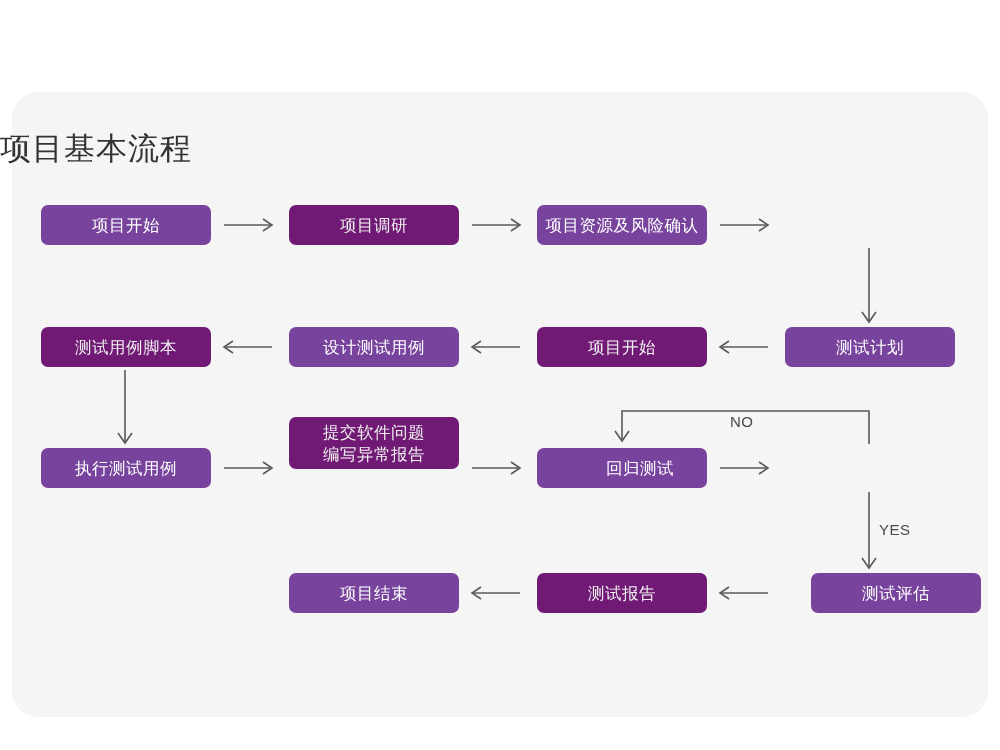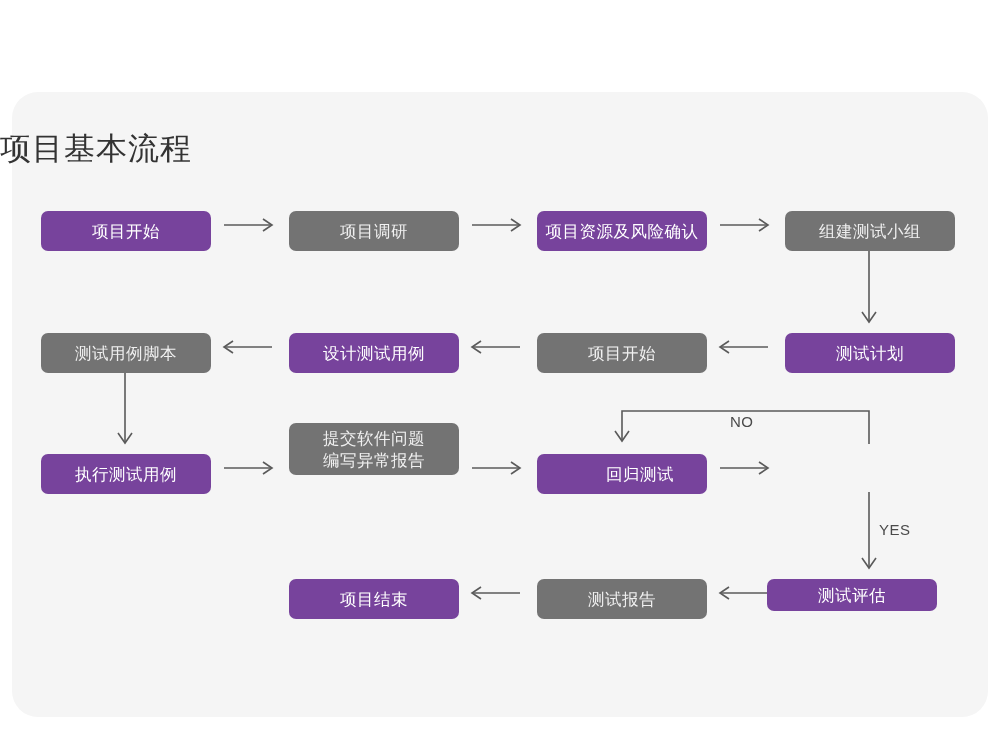--- a/index.html
+++ b/index.html
@@ -48,28 +48,27 @@
     border-radius: 7px;
     display: flex;
     align-items: center;
     justify-content: center;
     text-align: center;
     font-size: 16.5px;
     line-height: 1.35;
     letter-spacing: 0.5px;
     white-space: pre-line;
     user-select: none;
-    margin-top: 6px;
   }
   .node.purple {
     background: #77439c;
     color: #ffffff;
   }
   .node.gray {
-    background: #737373;
+    background: #701a75;
     color: #f0f0f0;
   }
 
   svg#wires {
     position: absolute;
     left: 0;
     top: 0;
     width: 1000px;
     height: 750px;
     overflow: visible;
@@ -185,29 +184,28 @@
       <polyline class="head" points="481,587 472,593 481,599"></polyline>
     </g>
   </svg>
 
   <div class="edge-label" style="left:730px; top:413px;">NO</div>
   <div class="edge-label" style="left:879px; top:521px;">YES</div>
 
   <div class="node purple" style="left:41px;  top:205px; width:170px; height:40px;">项目开始</div>
   <div class="node gray" style="left:289px; top:205px; width:170px; height:40px;">项目调研</div>
   <div class="node purple" style="left:537px; top:205px; width:170px; height:40px;">项目资源及风险确认</div>
-  <div class="node gray" style="left:785px; top:205px; width:170px; height:40px;">组建测试小组</div>
 
   <div class="node gray" style="left:41px;  top:327px; width:170px; height:40px;">测试用例脚本</div>
   <div class="node purple" style="left:289px; top:327px; width:170px; height:40px;">设计测试用例</div>
   <div class="node gray" style="left:537px; top:327px; width:170px; height:40px;">项目开始</div>
   <div class="node purple" style="left:785px; top:327px; width:170px; height:40px;">测试计划</div>
 
   <div class="node purple" style="left:41px;  top:448px; width:170px; height:40px;">执行测试用例</div>
   <div class="node gray" style="left:289px; top:417px; width:170px; height:52px;">提交软件问题
 编写异常报告</div>
   <div class="node purple" style="left:537px; top:448px; width:170px; height:40px;padding-left:36px;">回归测试</div>
 
   <div class="node purple" style="left:289px; top:573px; width:170px; height:40px;">项目结束</div>
   <div class="node gray" style="left:537px; top:573px; width:170px; height:40px;">测试报告</div>
-  <div class="node purple" style="left:767px; top:573px; width:170px; height:32px;">测试评估</div>
+  <div class="node purple" style="left:811px; top:573px; width:170px; height:40px;">测试评估</div>
 
 </div>
 
 </body></html>

